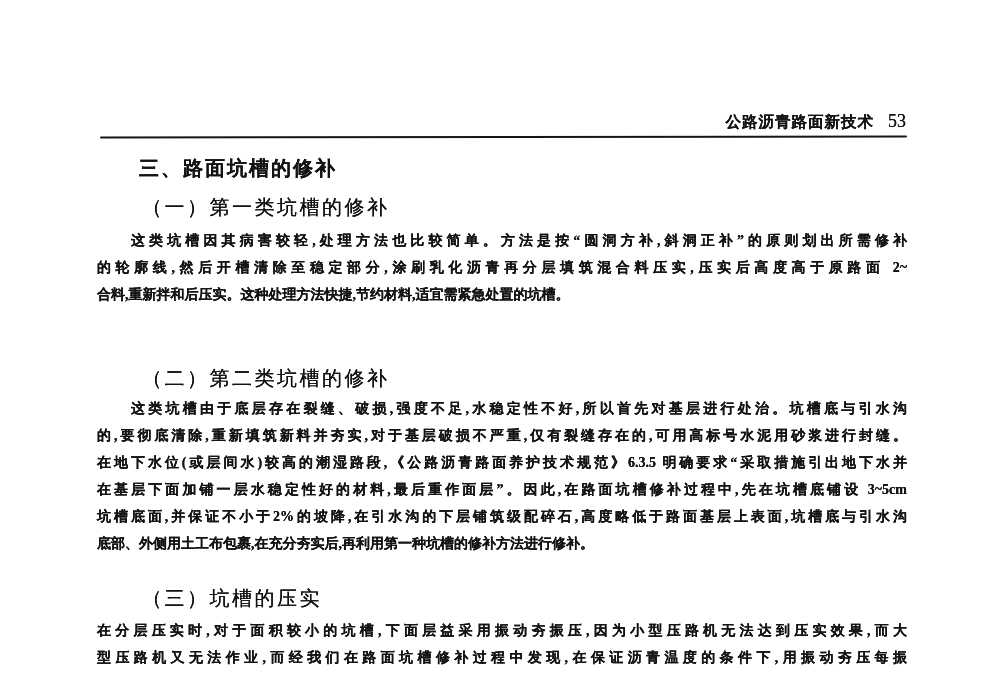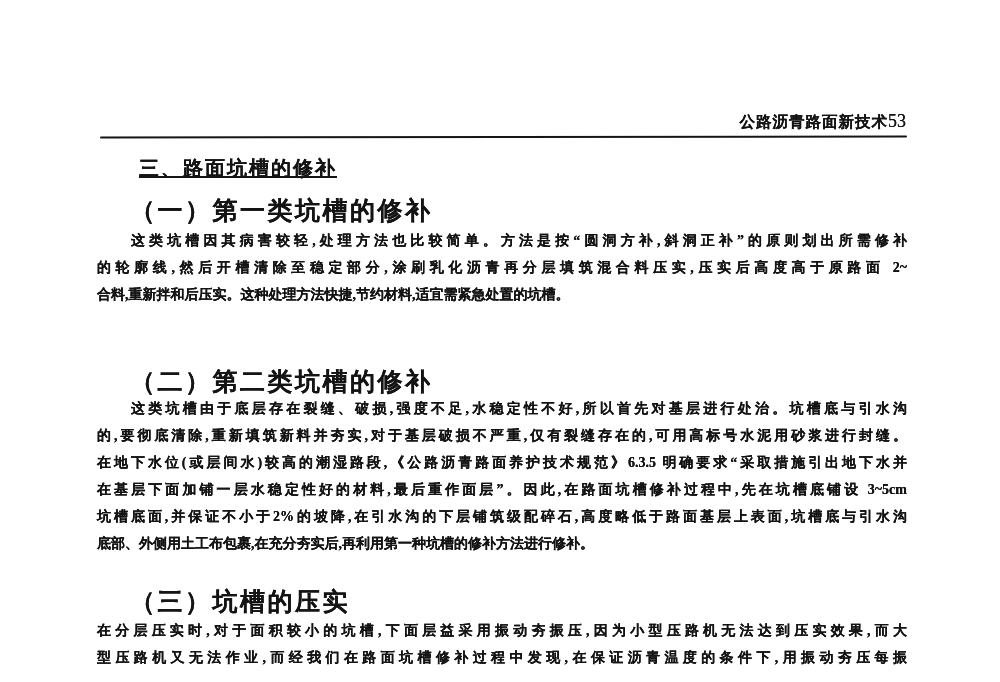--- a/index.html
+++ b/index.html
@@ -13,21 +13,21 @@
     font-family: "Liberation Serif", "DejaVu Serif", serif;
     color: #141414;
   }
   
   .running-header {
     position: absolute;
     top: 111px;
     right: 94px;
     display: flex;
     align-items: baseline;
-    gap: 0;
+    gap: 14px;
     white-space: nowrap;
   }
   .running-title {
     font-size: 15.5px;
     font-weight: 700;
     letter-spacing: 1px;
     text-shadow: 0 0 0.4px #000;
   }
   .page-number {
     font-size: 18px;
@@ -49,27 +49,26 @@
   .main-heading {
     position: absolute;
     top: 155px;
     left: 139px;
     font-family: "Liberation Sans", "DejaVu Sans", sans-serif;
     font-size: 20px;
     font-weight: 700;
     letter-spacing: 2px;
     text-shadow: 0 0 0.5px #000;
     white-space: nowrap;
-    text-decoration: underline;
   }
   .subheading {
     position: absolute;
-    left: 130px;
-    font-size: 25px;
-    font-weight: 700;
+    left: 142px;
+    font-size: 20px;
+    font-weight: 400;
     letter-spacing: 2.5px;
     text-shadow: 0 0 0.3px #000;
     white-space: nowrap;
   }
   #sub-1 { top: 194px; }
   #sub-2 { top: 365px; }
   #sub-3 { top: 585px; }
   
   .paragraph {
     position: absolute;

